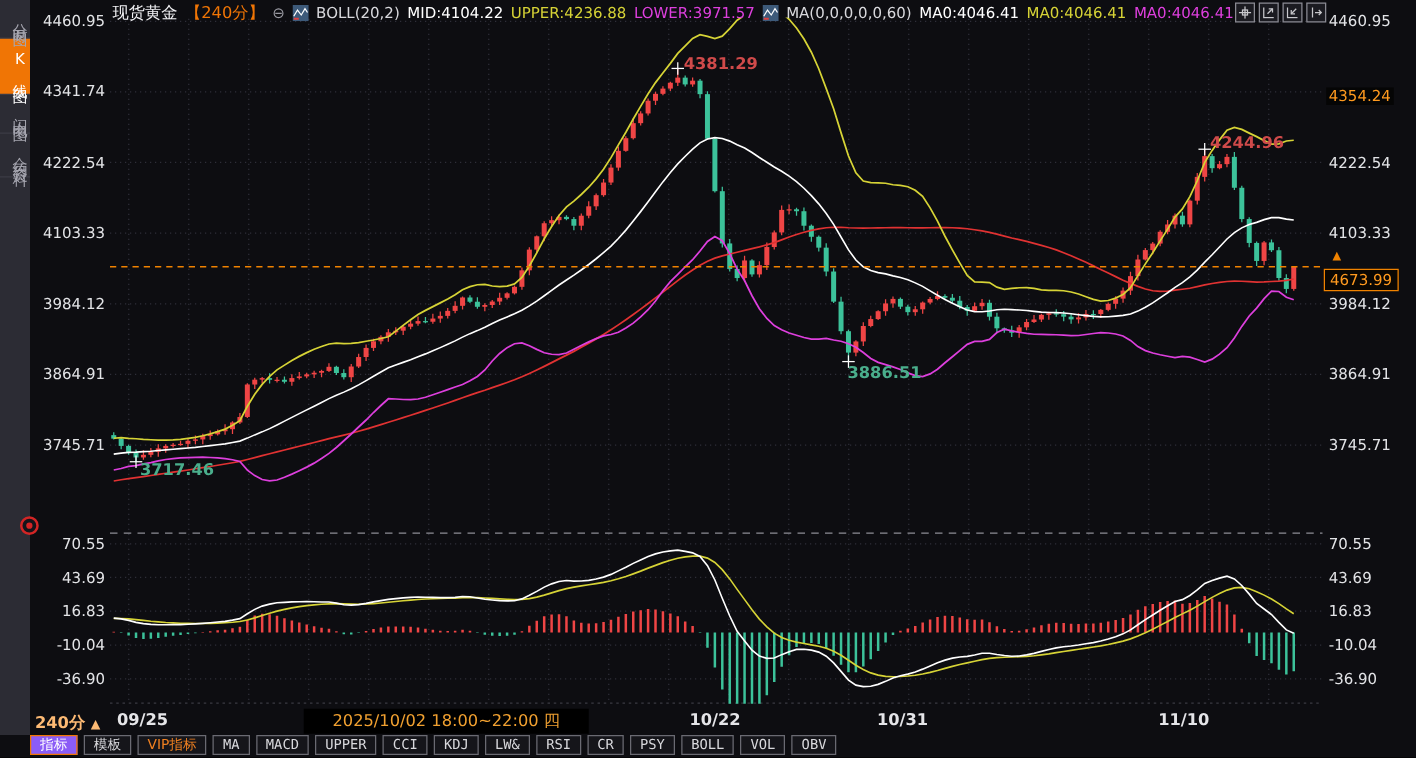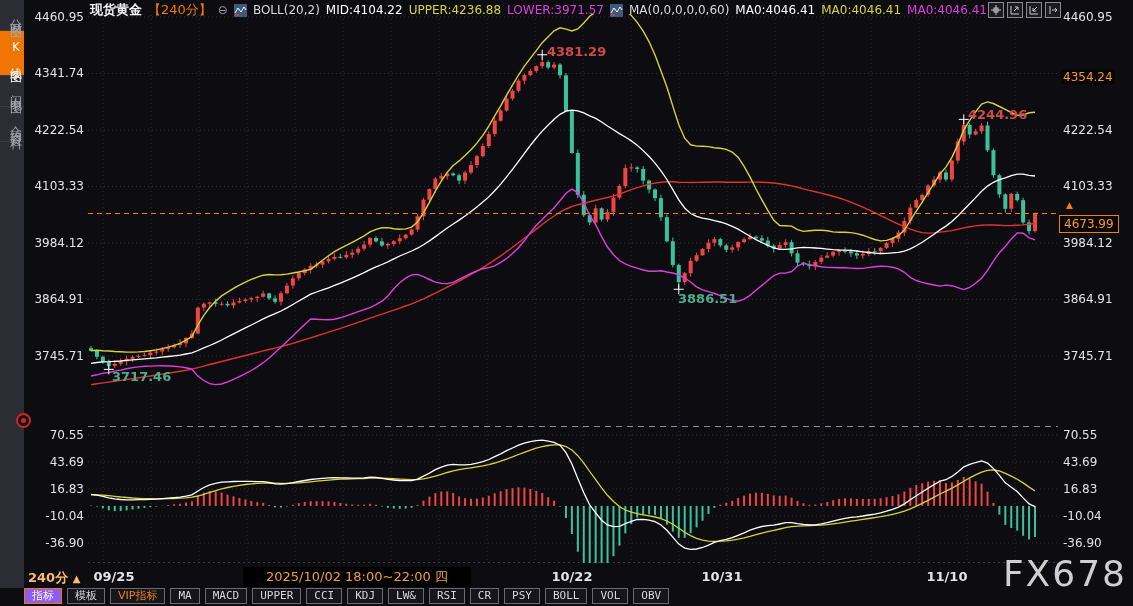--- a/index.html
+++ b/index.html
@@ -10,21 +10,21 @@
   .side-item{writing-mode:vertical-rl;text-orientation:upright;letter-spacing:4px;
              color:#a6a6b0;font-size:12px;padding:9px 0;width:24px;text-align:center;
              border-bottom:1px solid #3b3b44;cursor:pointer;}
   .side-item.active{background:#f07505;color:#fff;}
   .rec-dot{position:absolute;left:16px;top:413px;width:11px;height:11px;border:2px solid #d22525;
            border-radius:50%;background:#14141a;z-index:7;}
   .rec-dot span{position:absolute;left:3px;top:3px;width:5px;height:5px;background:#d22525;border-radius:50%;display:block;}
   
   #header{position:absolute;left:90px;top:2px;height:16px;display:flex;align-items:center;gap:6px;
           font-size:12px;white-space:nowrap;z-index:5;}
-  .h-sym{color:#f2f2f5;font-weight:bold;font-size:13px;}
+  .h-sym{color:#f2f2f5;font-weight:normal;font-size:13px;}
   .h-period{color:#f07505;font-weight:normal;font-size:13px;}
   .h-dim{color:#d8d8dc;}
   .h-white{color:#ffffff;}
   .h-yellow{color:#d6d336;}
   .h-magenta{color:#dd3fdd;}
   .h-minus{color:#9a9aa2;font-size:12px;}
   .mini-chart-icon{display:inline-block;width:13px;height:13px;}
   
   #tools{position:absolute;right:72px;top:2px;display:flex;gap:3px;z-index:5;}
   .tool-btn{width:14px;height:14px;border:1px solid #8a8a92;background:#1b1b21;display:flex;
@@ -724,21 +724,20 @@
   <div id="period-sel">
     <span>240分</span> <span style="font-size:10px">▲</span>
   </div>
   <div class="xdate" style="left:92px">09/25</div>
   <div class="xdate" style="left:399px">10/13</div>
   <div class="xdate" style="left:550px">10/22</div>
   <div class="xdate" style="left:700px">10/31</div>
   <div class="xdate" style="left:925px">11/10</div>
   <div id="xtooltip">2025/10/02 18:00~22:00 四</div>
 
-  <div id="watermark">FX678</div>
 
   <div id="toolbar">
     <button class="tb-btn cjk active">指标</button>
     <button class="tb-btn cjk">模板</button>
     <button class="tb-btn cjk vip">VIP指标</button>
     <button class="tb-btn">MA</button>
     <button class="tb-btn">MACD</button>
     <button class="tb-btn">UPPER</button>
     <button class="tb-btn">CCI</button>
     <button class="tb-btn">KDJ</button>

